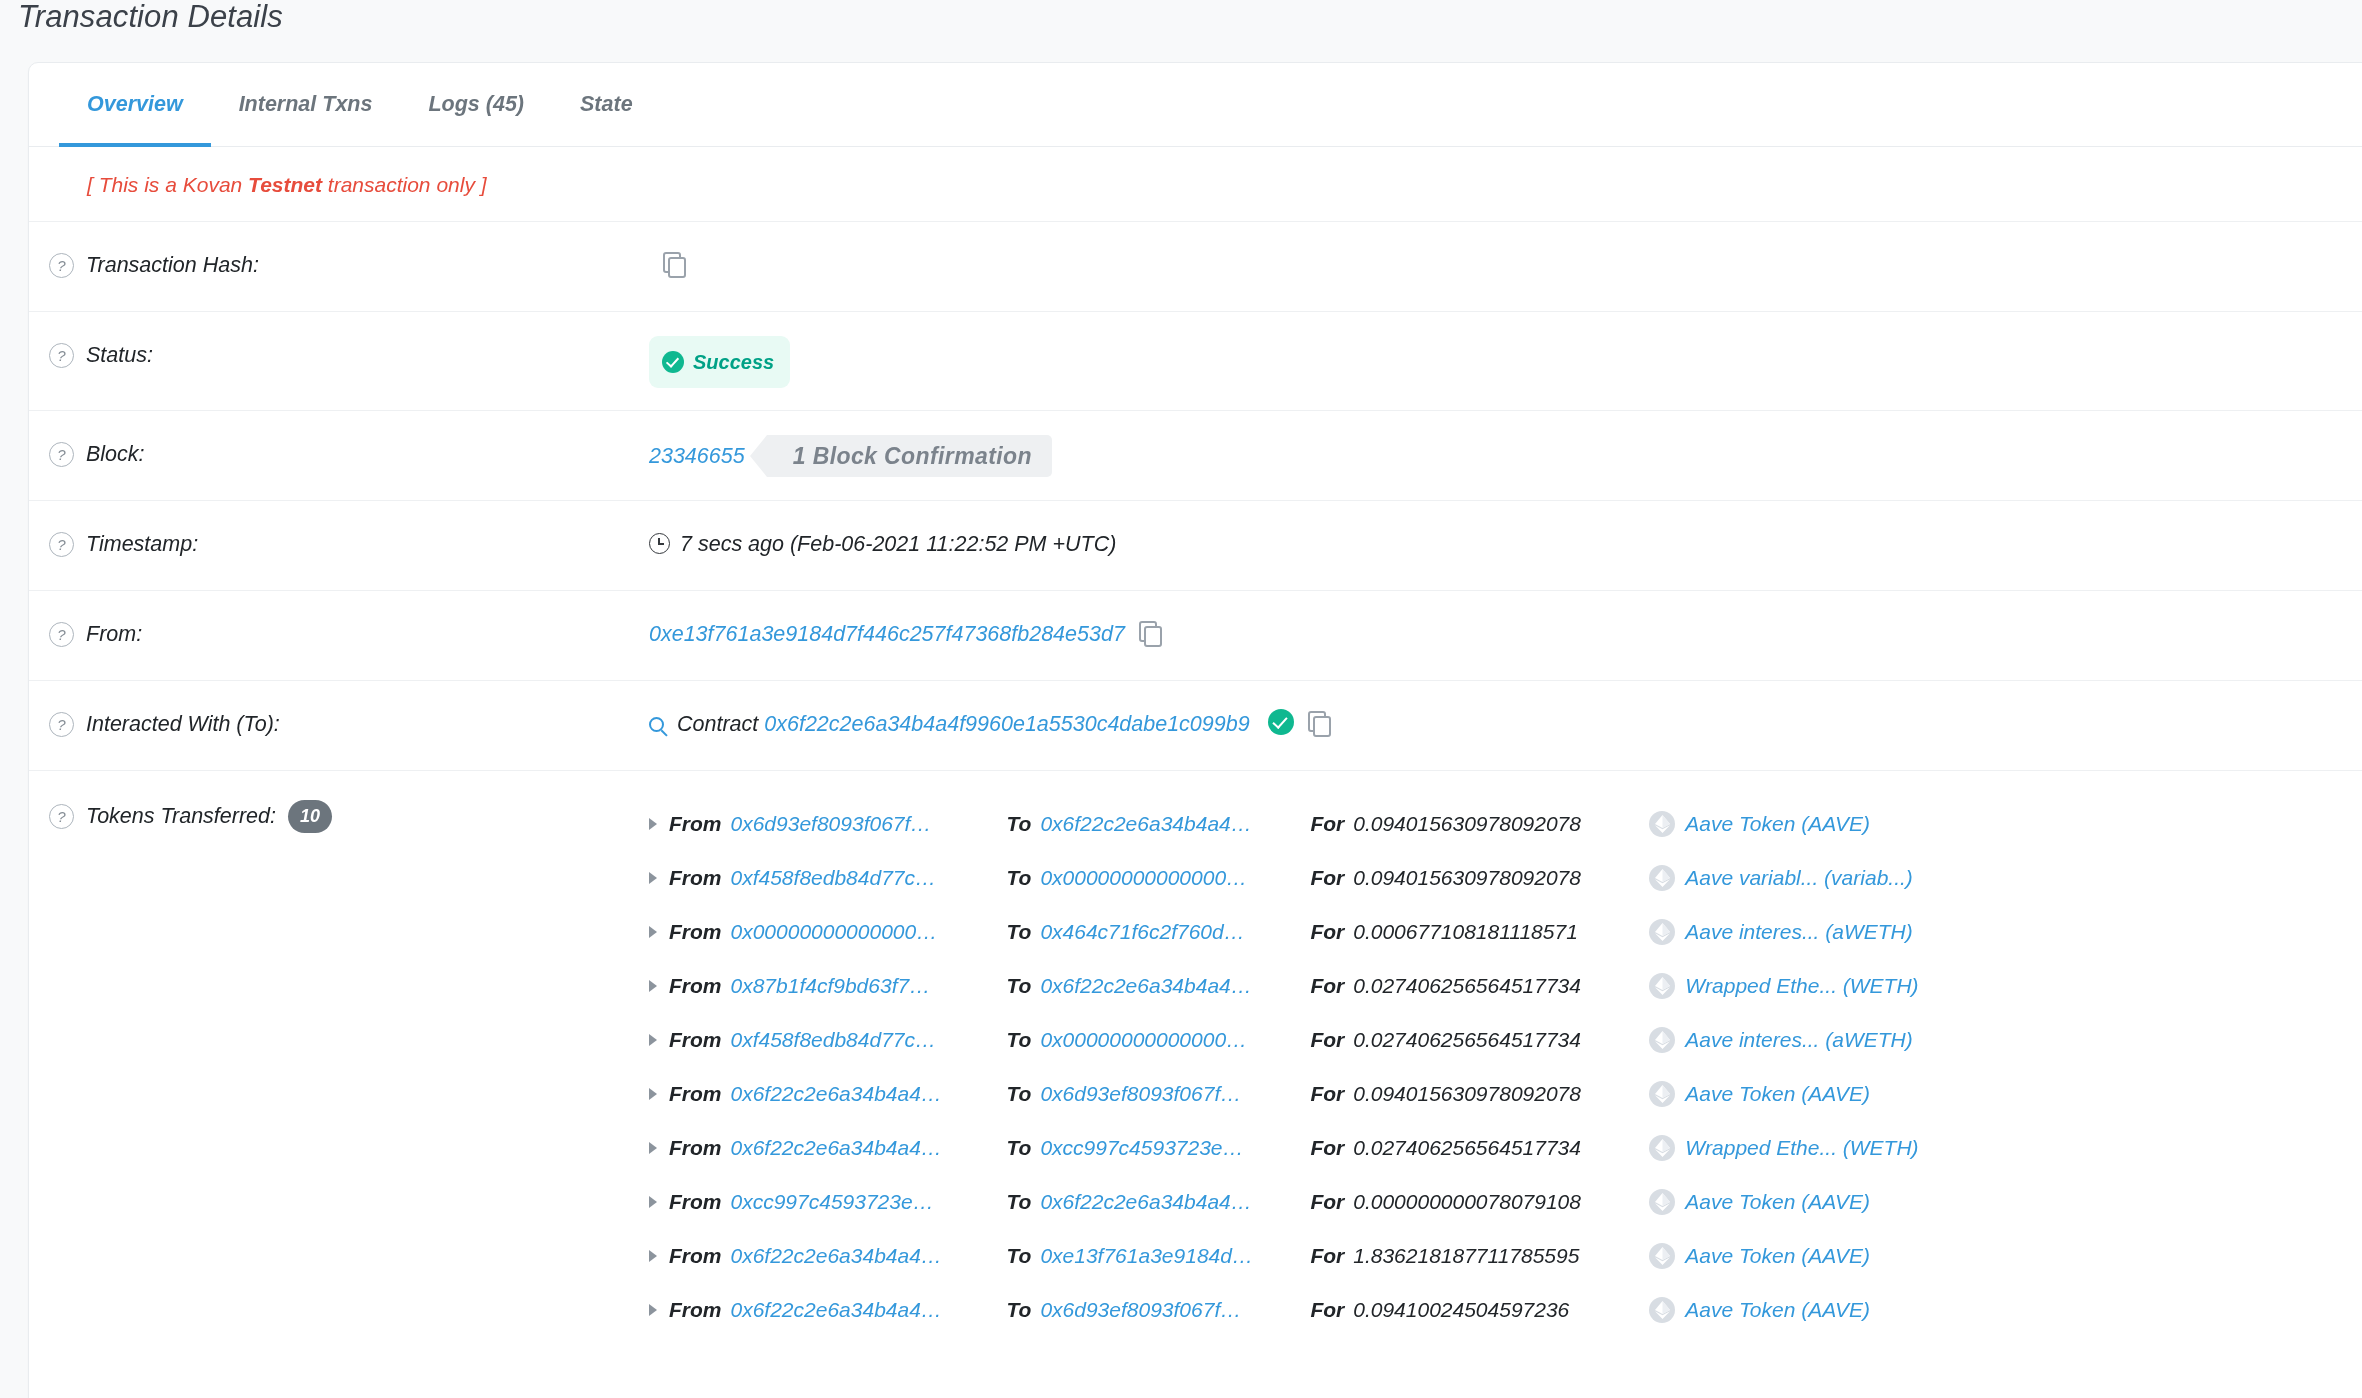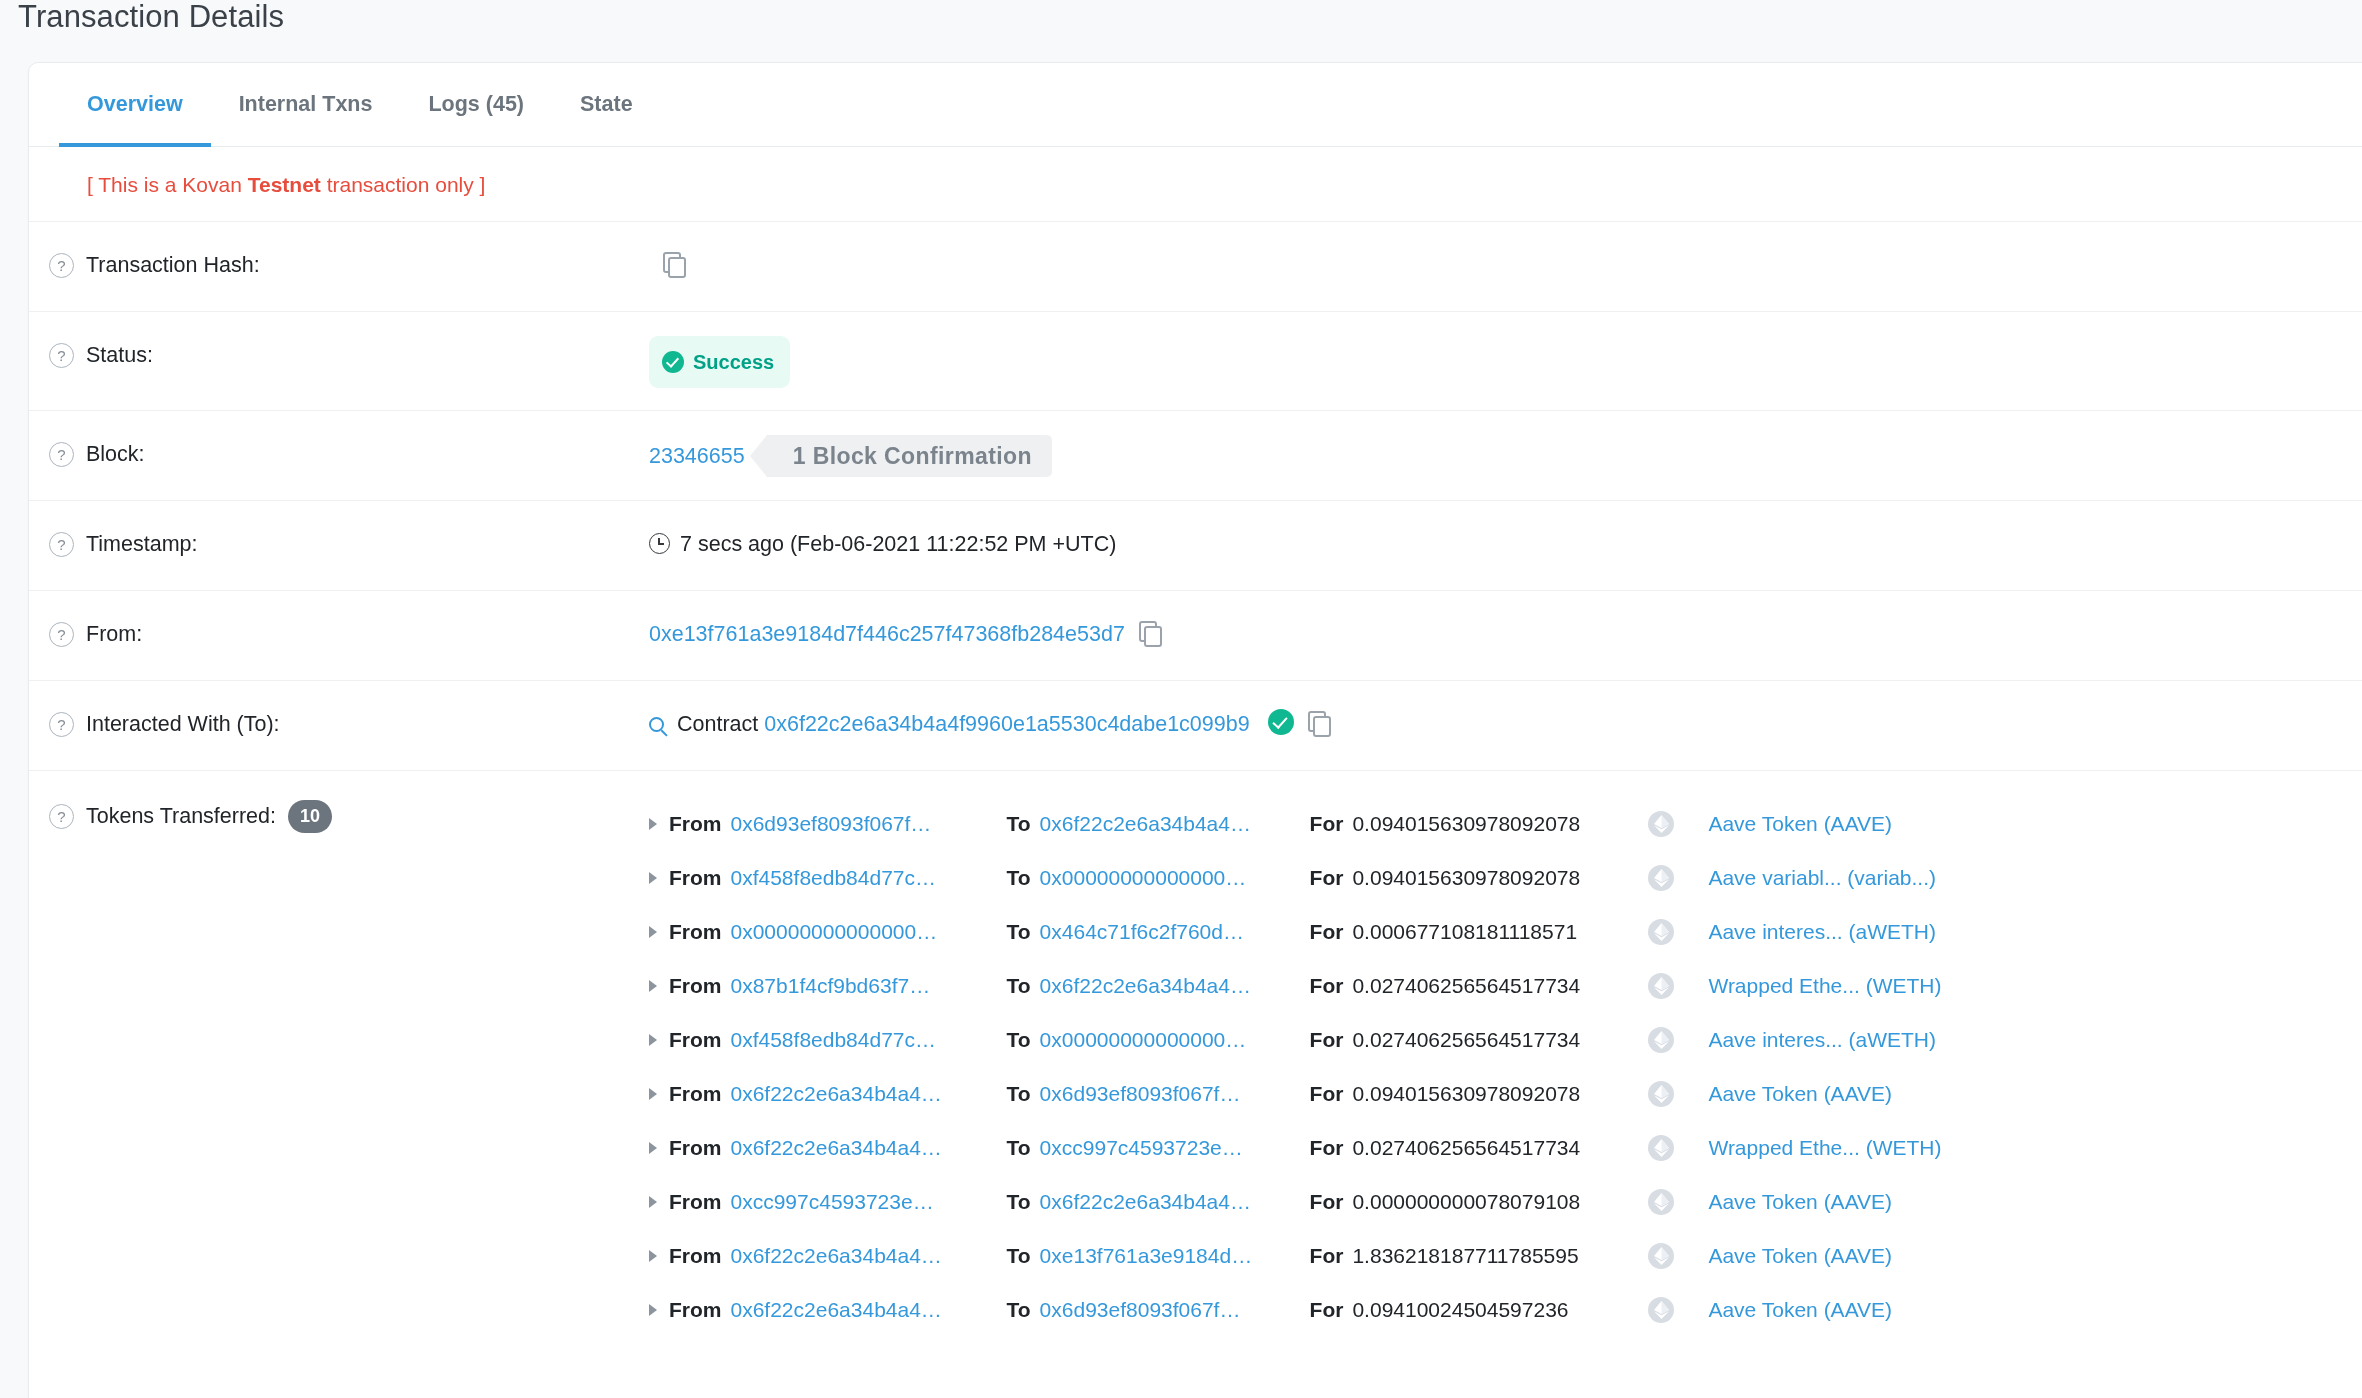--- a/index.html
+++ b/index.html
@@ -3,21 +3,21 @@
 <meta charset="utf-8">
 <style>
   * { box-sizing: border-box; }
   html, body {
     margin: 0; padding: 0;
     width: 2362px; height: 1398px;
     background: #f8f9fa;
     font-family: "Liberation Sans", sans-serif;
     -webkit-font-smoothing: antialiased;
   }
-  .page { position: relative; width: 2362px; height: 1398px; overflow: hidden; }
+  .page { position: relative; width: 2362px; height: 1398px; overflow: hidden; font-style: italic; }
 
   .page-title {
     position: absolute;
     left: 18px; top: -6px;
     font-size: 31px;
     color: #3b4149;
     letter-spacing: .1px;
     line-height: 46px;
   }
 
@@ -267,21 +267,21 @@
     cursor: pointer;
   }
   .tk-from { margin-right: 9px; }
   .tk-to   { margin: 0 9px 0 14px; }
   .tk-for  { margin: 0 9px 0 8px; }
   .amount {
     display: inline-block;
     width: 296px;
     color: #212529;
   }
-  .token-name { color: #3498db; cursor: pointer; margin-left: 24px; }
+  .token-name { color: #3498db; cursor: pointer; }
   .eth-icon {
     display: inline-flex;
     align-items: center; justify-content: center;
     width: 26px; height: 26px;
     border-radius: 50%;
     background: #d8dde3;
     margin-right: 10px;
     vertical-align: -6px;
     flex: 0 0 26px;
   }

